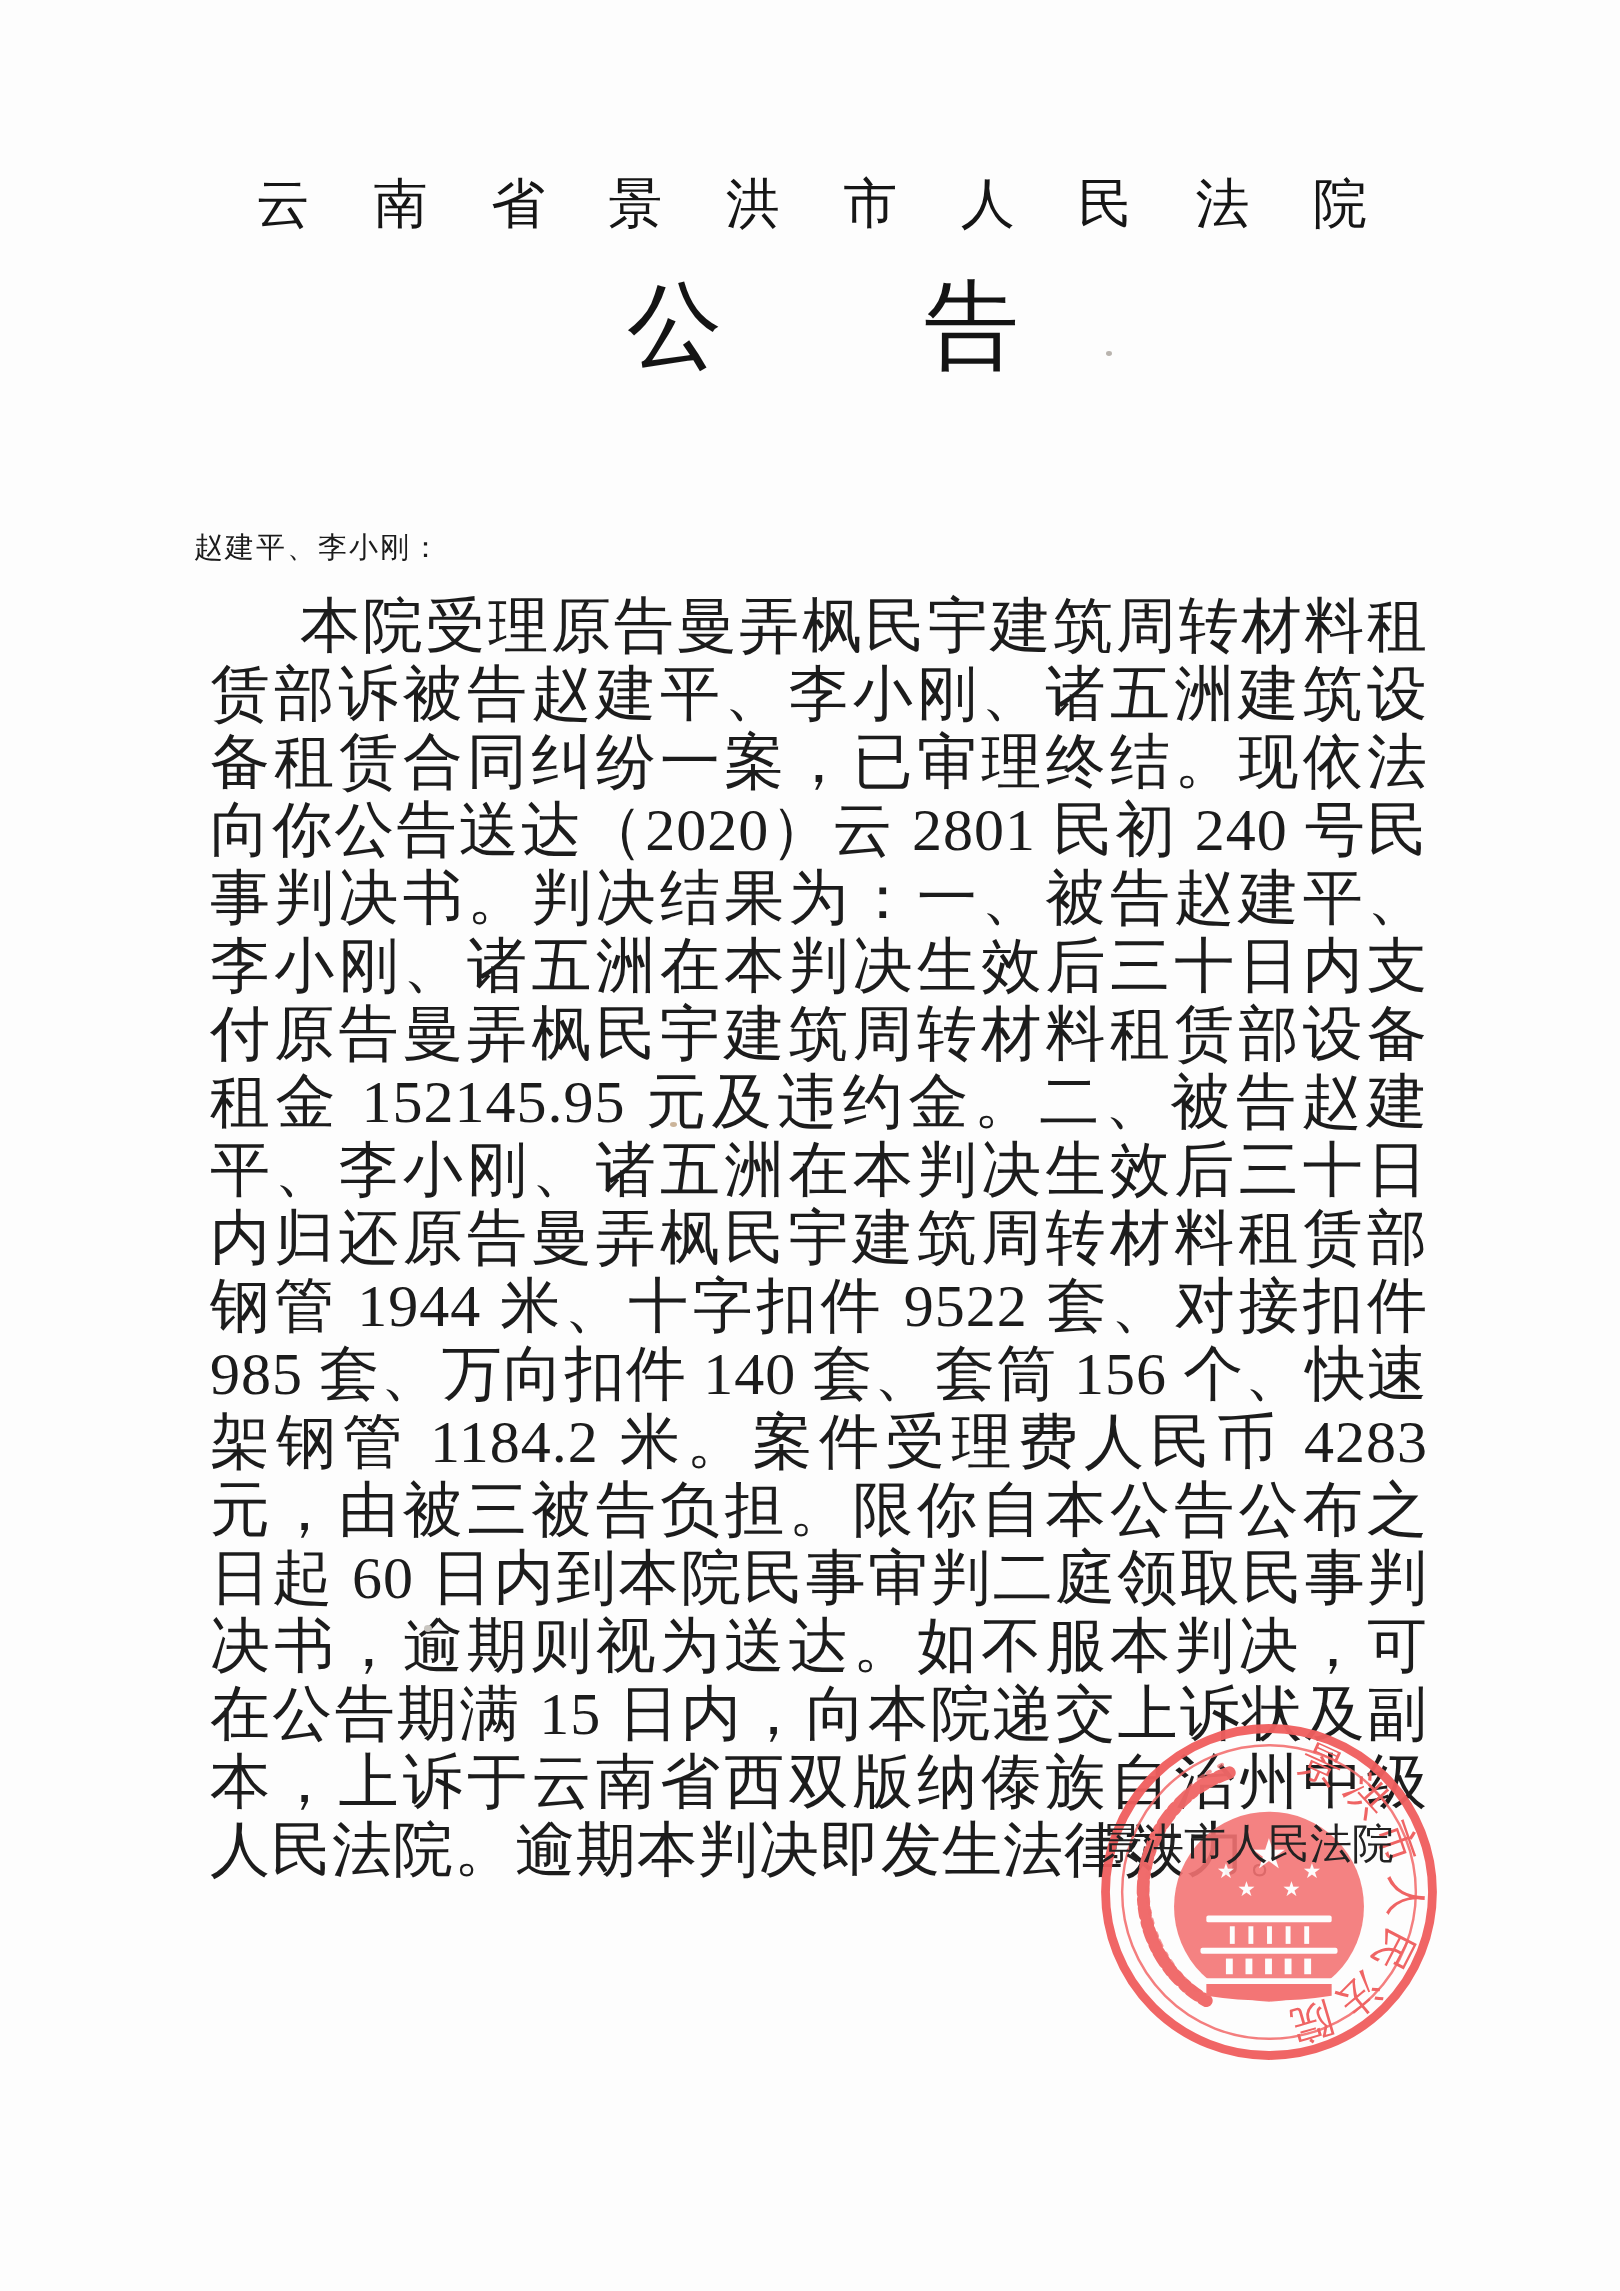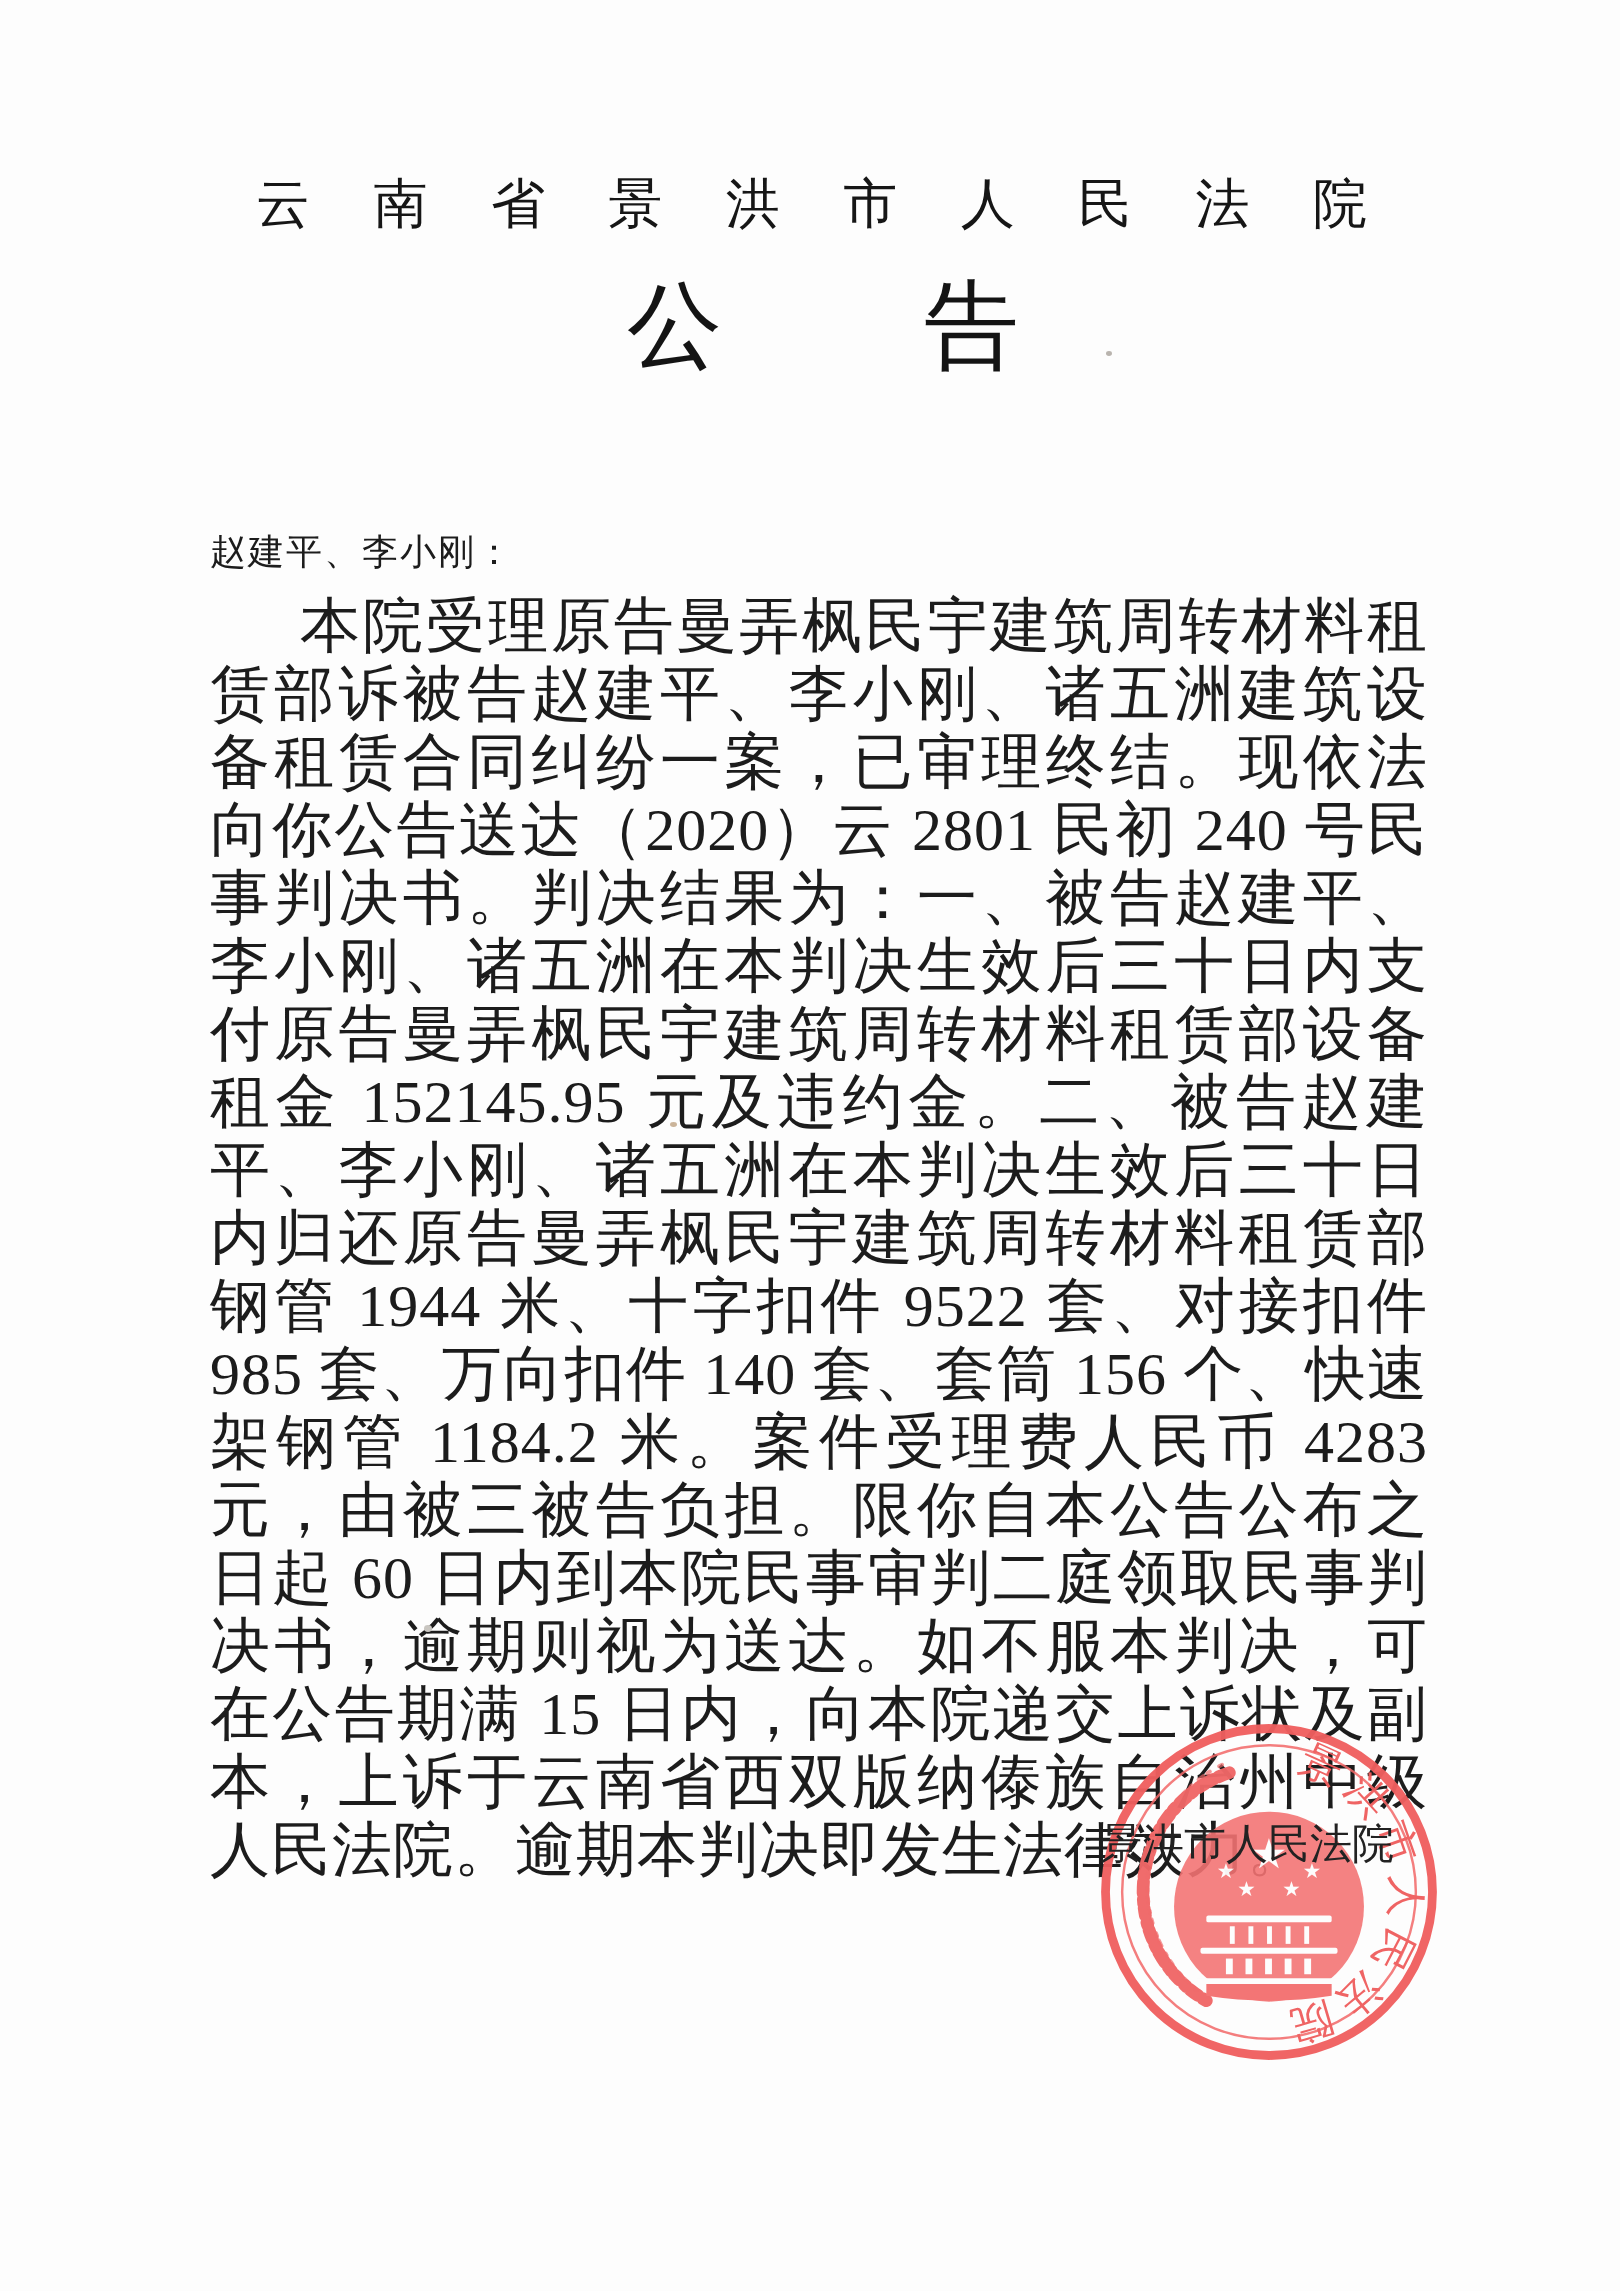--- a/index.html
+++ b/index.html
@@ -20,22 +20,22 @@
   }
   .doc-type{
     position:absolute;left:627px;top:272px;width:392px;
     font-size:95px;line-height:1.15;color:#141414;
     text-align:justify;text-align-last:justify;
     white-space:nowrap;
     font-family:Liberation Serif, serif;
   }
   
   .salutation{
-    position:absolute;left:210px;top:527px;width:1218px;
-    font-size:36px;line-height:1.4;color:#1c1c1c;
+    position:absolute;left:194px;top:527px;width:1218px;
+    font-size:29px;line-height:1.4;color:#1c1c1c;
     letter-spacing:2px;
   }
   .body-text{
     position:absolute;left:210px;top:592px;width:1218px;
     font-size:60px;line-height:68px;color:#1c1c1c;
     text-align:justify;text-justify:inter-character;
     text-indent:90px;letter-spacing:1px;
   }
   
   .sig-court{

